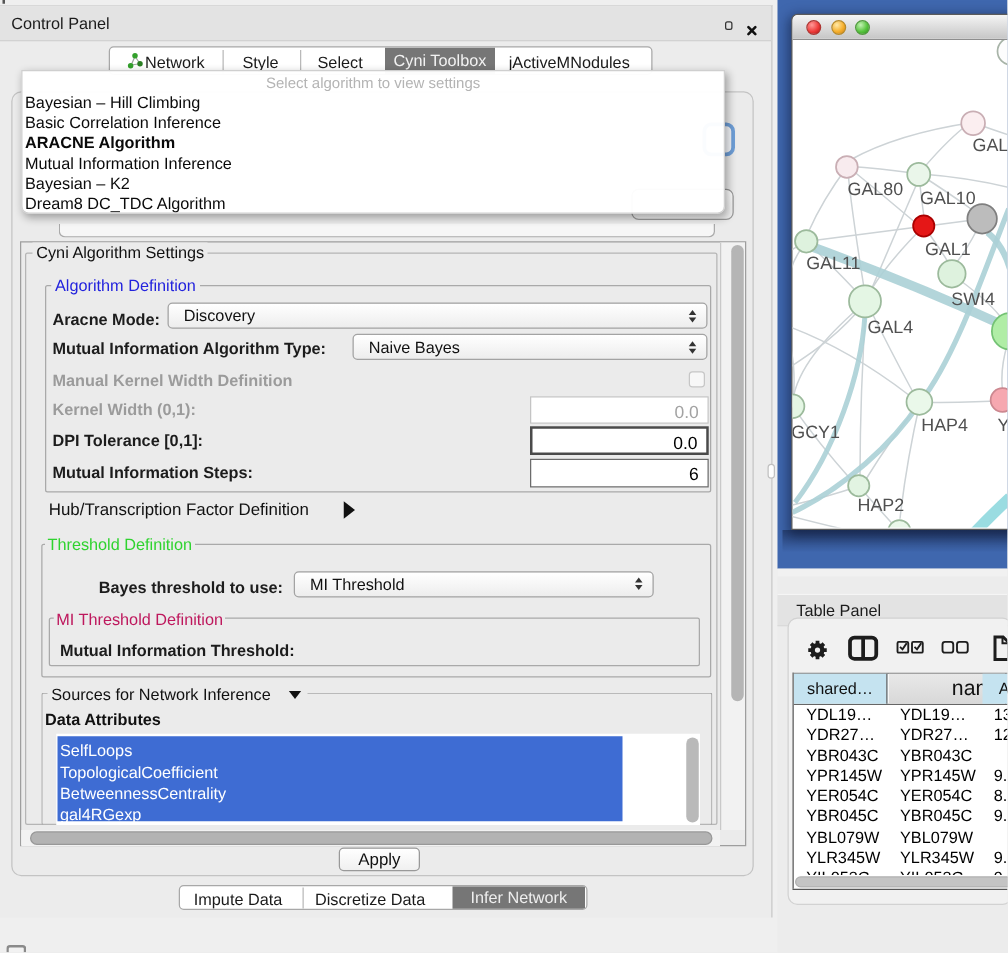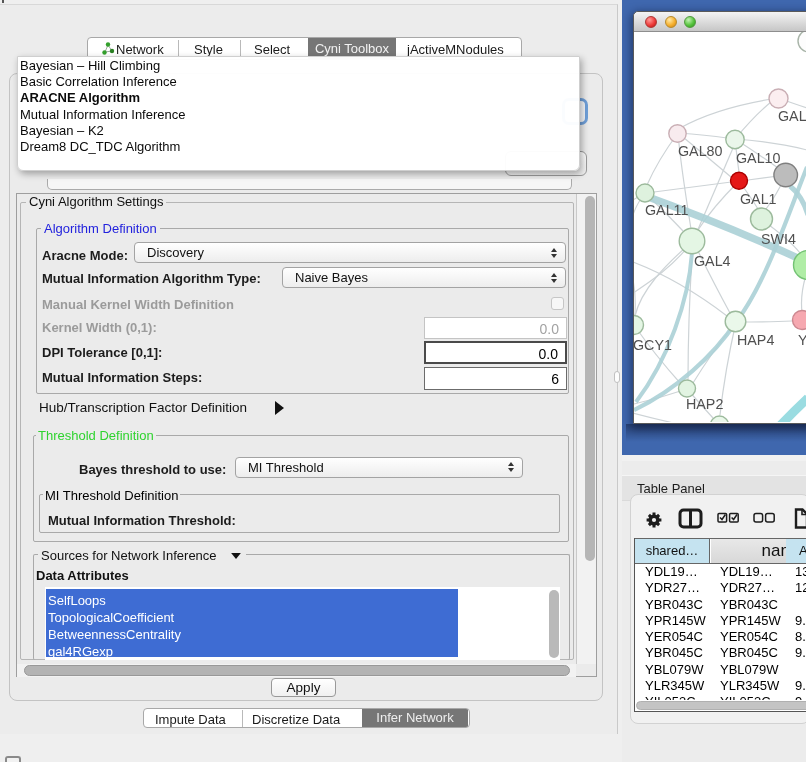--- a/index.html
+++ b/index.html
@@ -5,20 +5,29 @@
 * { margin:0; padding:0; box-sizing:border-box; }
 html,body { width:806px; height:762px; overflow:hidden; }
 body { font-family:"Liberation Sans", sans-serif; background:#efefef; position:relative; }
 .abs { position:absolute; }
 </style>
 </head>
 <body>
 
 <div class="abs" id="cpwin" style="left:0; top:4px; width:618px; height:730px; background:#ececec; border-top:1px solid #d8d8d8; border-right:1px solid #c9c9c9;">
 
+  <div class="abs" style="left:0; top:0; width:100%; height:28px; background:#e3e3e3; border-bottom:1px solid #d2d2d2;">
+    <div class="abs" style="left:9px; top:6px; font-size:13px; color:#1c1c1c;">Control Panel</div>
+
+    <div class="abs" style="left:579.5px; top:12px; width:6.5px; height:6.5px; border:1.5px solid #333; border-radius:2px;"></div>
+
+    <svg class="abs" style="left:597px; top:15px;" width="9" height="9" viewBox="0 0 13 13">
+      <path d="M2.5 2.5 L10.5 10.5 M10.5 2.5 L2.5 10.5" stroke="#111" stroke-width="3" stroke-linecap="round"></path>
+    </svg>
+  </div>
 
   <div class="abs" style="left:87px; top:31.5px; width:435px; height:23px; background:#ffffff; border:1px solid #a8a8a8; border-radius:4px; overflow:hidden; font-size:13px; color:#1a1a1a;">
     <div class="abs" style="left:13px; top:3px; width:15px; height:15px;">
       <svg width="15" height="15" viewBox="0 0 15 15">
         <path d="M4 11 L7 4 M7 4 L11 10 M4 11 L11 10" stroke="#9fa8a0" stroke-width="1"></path>
         <circle cx="7" cy="3.5" r="2.2" fill="#33a02c"></circle>
         <circle cx="3.5" cy="11.5" r="2.2" fill="#33a02c"></circle>
         <circle cx="11" cy="10" r="2.2" fill="#2a7f23"></circle>
       </svg>
     </div>
@@ -74,53 +83,54 @@
       <path d="M3 2 L12 9 L3 16 Z" fill="#111"></path>
     </svg>
 
   <div class="abs" style="left:33px; top:430px; width:536px; height:107px; border:1px solid #a9a9a9; border-radius:2px;"></div>
   <div class="abs" style="left:36px; top:423px; background:#ebebeb; padding:0 2px; font-size:13px; color:#2fd32f;">Threshold Definition</div>
 
   <div class="abs" style="left:79px; top:457px; font-size:13px; font-weight:bold; color:#1c1c1c;">Bayes threshold to use:</div>
   <div class="abs combo" style="left:235px; top:451.5px; width:288px; height:21px;"><span style="padding-left:12px;">MI Threshold</span></div>
 
   <div class="abs" style="left:39px; top:489px; width:521px; height:39px; border:1px solid #a9a9a9; border-radius:2px;"></div>
-  <div class="abs" style="left:43px; top:483px; background:#ebebeb; padding:0 2px; font-size:13px; color:#000000;">MI Threshold Definition</div>
+  <div class="abs" style="left:43px; top:483px; background:#ebebeb; padding:0 2px; font-size:13px; color:#be185d;">MI Threshold Definition</div>
 
   <div class="abs" style="left:48px; top:508px; font-size:13px; font-weight:bold; color:#1c1c1c;">Mutual Information Threshold:</div>
 
   <div class="abs" style="left:33px; top:549px; width:537px; height:106px; border:1px solid #a9a9a9; border-radius:2px; border-bottom:none;"></div>
   <div class="abs" style="left:38px; top:543px; background:#ebebeb; padding:0 3px; font-size:13px; color:#111;">Sources for Network Inference
     <svg width="14" height="8" viewBox="0 0 13 9" style="margin-left:9px;">
         <path d="M1 1 L12 1 L6.5 8 Z" fill="#111"></path>
       </svg>
   </div>
   <div class="abs" style="left:36px; top:563px; font-size:13px; font-weight:bold; color:#111;">Data Attributes</div>
 
   <div class="abs" style="left:45px; top:582px; width:515px; height:73px; background:#ffffff;"></div>
-  <div class="abs" style="left:46px; top:584px; width:412px; height:68px; background:#3e6cd3; color:#ffffff; font-size:13px; line-height:17px; padding:2.5px 0 0 2px;">SelfLoops<br>TopologicalCoefficient<br>BetweennessCentrality<br>gal4RGexp</div>
+  <div class="abs" style="left:46px; top:584px; width:452px; height:68px; background:#3e6cd3; color:#ffffff; font-size:13px; line-height:17px; padding:2.5px 0 0 2px;">SelfLoops<br>TopologicalCoefficient<br>BetweennessCentrality<br>gal4RGexp</div>
   <div class="abs" style="left:549px; top:585px; width:10px; height:68px; background:#b9b9b9; border-radius:6px;"></div>
 
   <div class="abs" style="left:271px; top:673px; width:65px; height:19px; background:linear-gradient(180deg,#ffffff,#f0f0f0); border:1px solid #999; border-radius:4px; text-align:center; font-size:13.5px; font-weight:500; color:#111; line-height:17px;">Apply</div>
 
   <div class="abs" style="left:143px; top:703px; width:327px; height:20px; background:#ffffff; border:1px solid #a8a8a8; border-radius:4px; overflow:hidden; font-size:13px; font-weight:500; color:#1a1a1a;">
     <div class="abs" style="left:11px; top:2.5px;">Impute Data</div>
     <div class="abs" style="left:98px; top:1px; width:1px; height:17px; background:#b9b9b9;"></div>
     <div class="abs" style="left:108px; top:2.5px;">Discretize Data</div>
     <div class="abs" style="left:218px; top:0px; width:106px; height:19px; background:#767676; color:#eee; text-align:center; line-height:18px;">Infer Network</div>
   </div>
 </div>
 
 <div class="abs" style="left:614px; top:371px; width:6px; height:12px; background:#fdfdfd; border:1px solid #c0c0c0; border-radius:3px;"></div>
 
 <div class="abs" style="left:2px; top:0px; width:2px; height:3px; background:#555;"></div>
 
 <div class="abs" style="left:5px; top:756px; width:16px; height:6px; border:2px solid #8a8a8a; border-bottom:none; border-radius:3px 3px 0 0; background:#f2f2f2;"></div>
 
 <div class="abs" style="left:17px; top:56px; width:563px; height:115px; background:rgba(255,255,255,0.97); border:1px solid #cfcfcf; border-radius:0 0 6px 6px; box-shadow:2px 3px 7px rgba(0,0,0,0.32); overflow:hidden;">
+  <div style="text-align:center; font-size:12px; color:#b4b4b4; padding-top:2px;">Select algorithm to view settings</div>
   <div style="font-size:13px; color:#0a0a0a; line-height:16.2px; padding-left:2px; margin-top:1px;">
     Bayesian – Hill Climbing<br>
     Basic Correlation Inference<br>
     <b>ARACNE Algorithm</b><br>
     Mutual Information Inference<br>
     Bayesian – K2<br>
     Dream8 DC_TDC Algorithm
   </div>
 </div>
 

